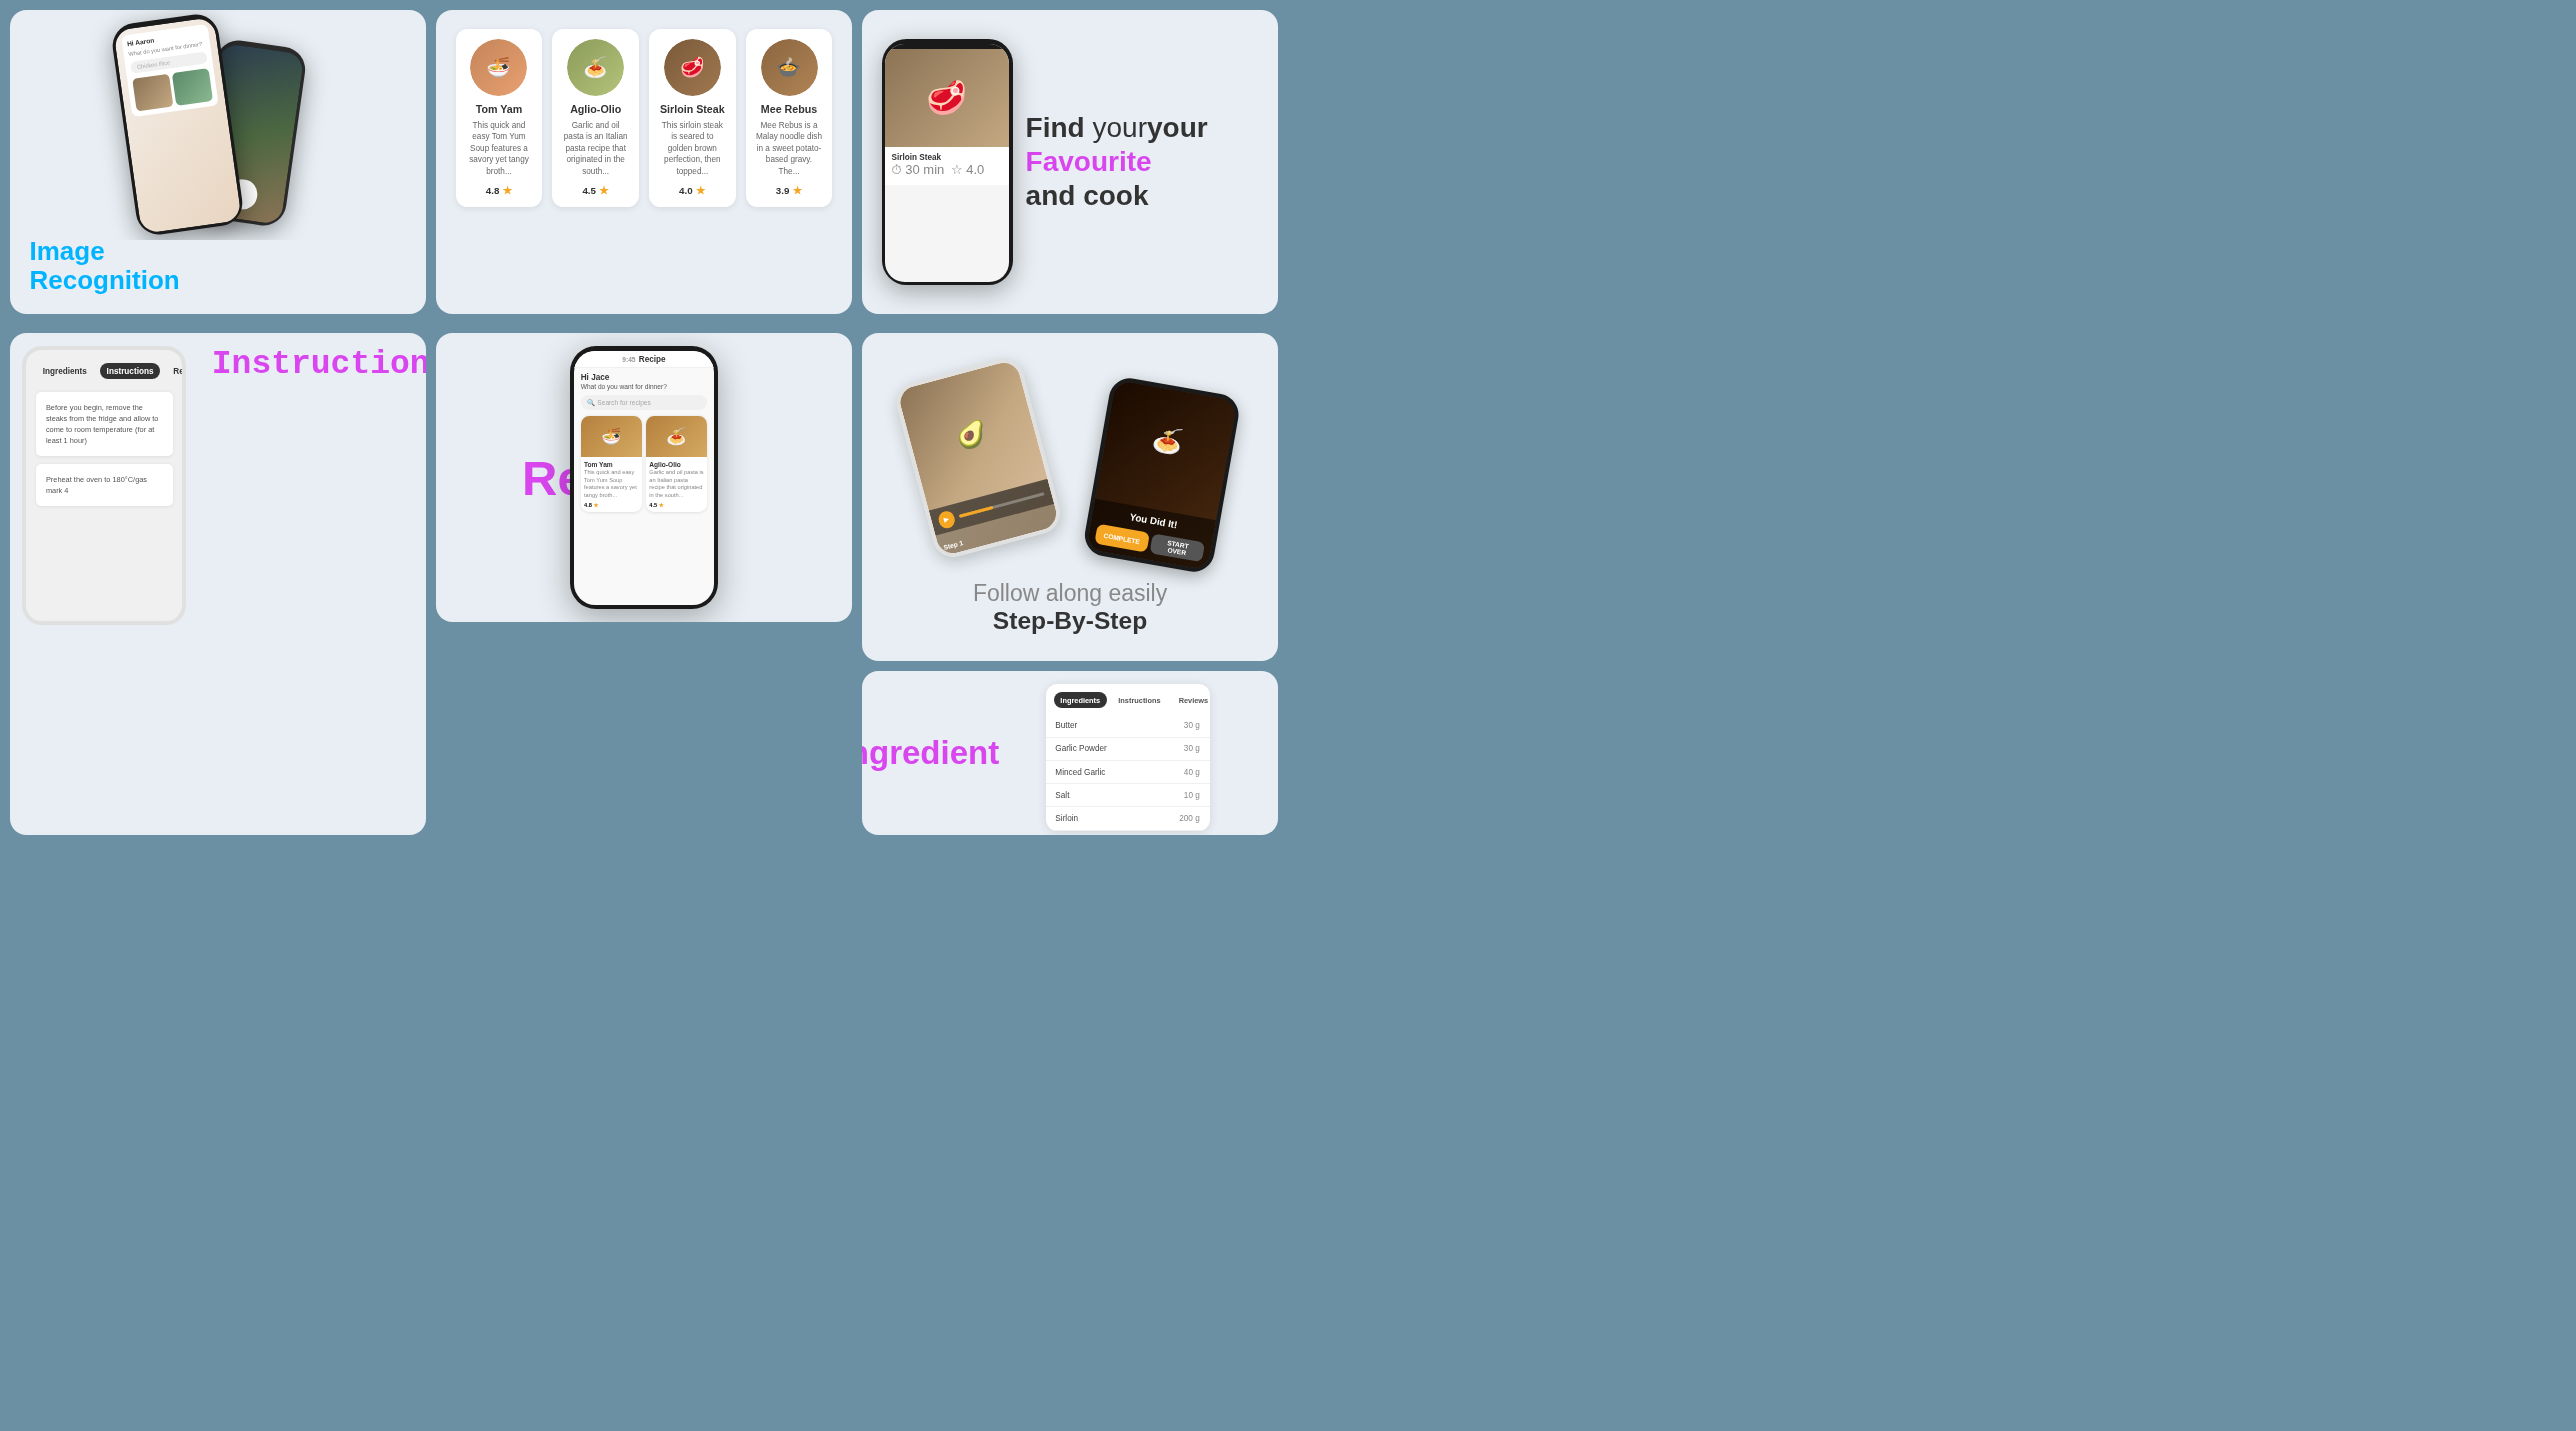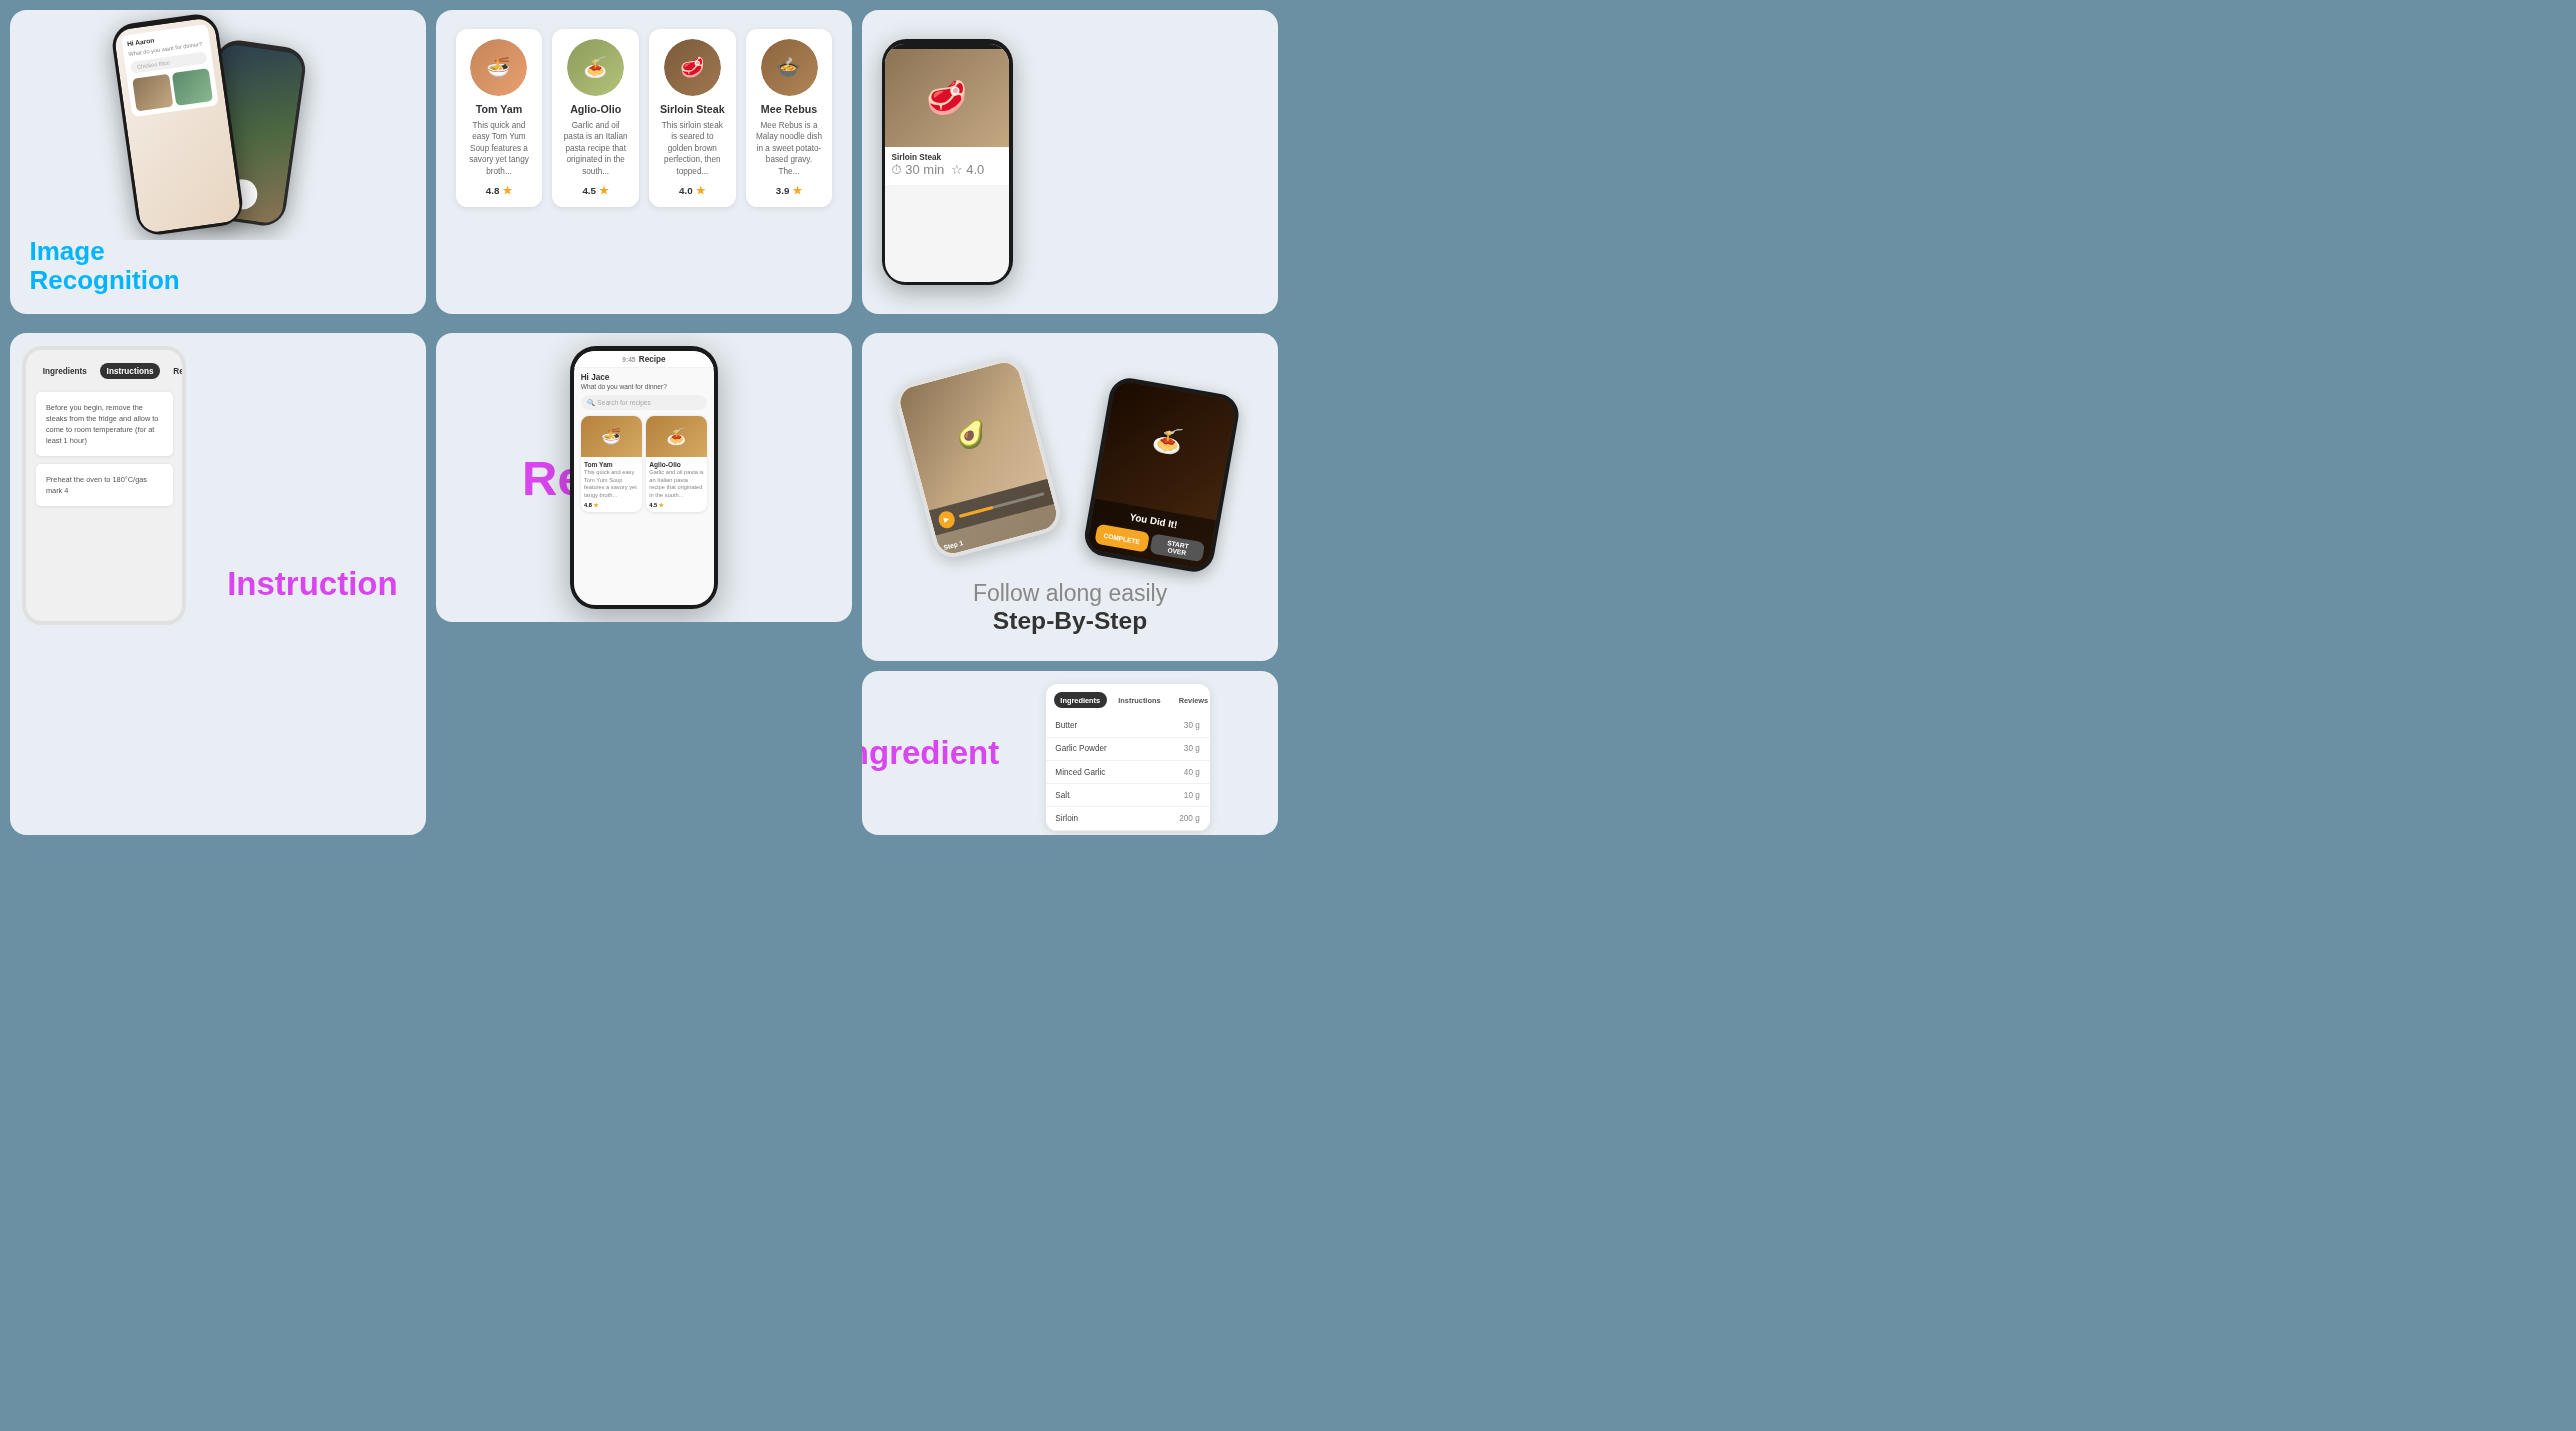--- a/index.html
+++ b/index.html
@@ -264,23 +264,24 @@
       padding: 9.8px;
       margin-bottom: 8.2px;
       font-size: 7.4px;
       color: #555;
       line-height: 1.5;
       box-shadow: 0 0.8px 3.3px rgba(0,0,0,0.08);
     }
     .instructions-label {
       flex: 1;
       display: flex;
-      align-items: center;
+      align-items: flex-start;
       justify-content: center;
       padding: 13px;
+      font-family: Liberation Mono, monospace;
     }
     .instructions-label .instr-word {
       font-size: 33px;
       font-weight: 700;
       color: #d946ef;
     }
     .recipe-big-label {
       font-size: 66px;
       font-weight: 700;
       color: #d946ef;
@@ -705,20 +706,28 @@
             <span style="font-size:33px;">🥩</span>
           </div>
           <div class="find-info">
             <div class="find-info-name">Sirloin Steak</div>
             <div class="find-info-meta">
               <span>⏱ <span>30 min</span></span>
               <span>☆ <span>4.0</span></span>
             </div>
           </div>
         </div>
+      </div>
+      <div class="find-text">
+        <div class="find-title">
+          <span>Find</span>
+          <span style="font-weight:400;">your</span><span>your</span>
+        </div>
+        <div class="find-title favourite-word" style="color:#d946ef;">Favourite</div>
+        <div class="find-title" style="font-weight:700;">and cook</div>
       </div>
     </div>
 
   </div>
 
   <div class="top-grid">
 
     <div class="card" style="display:flex;min-height:312px;">
       <div class="instructions-phone-section">
         <div class="instr-phone">

